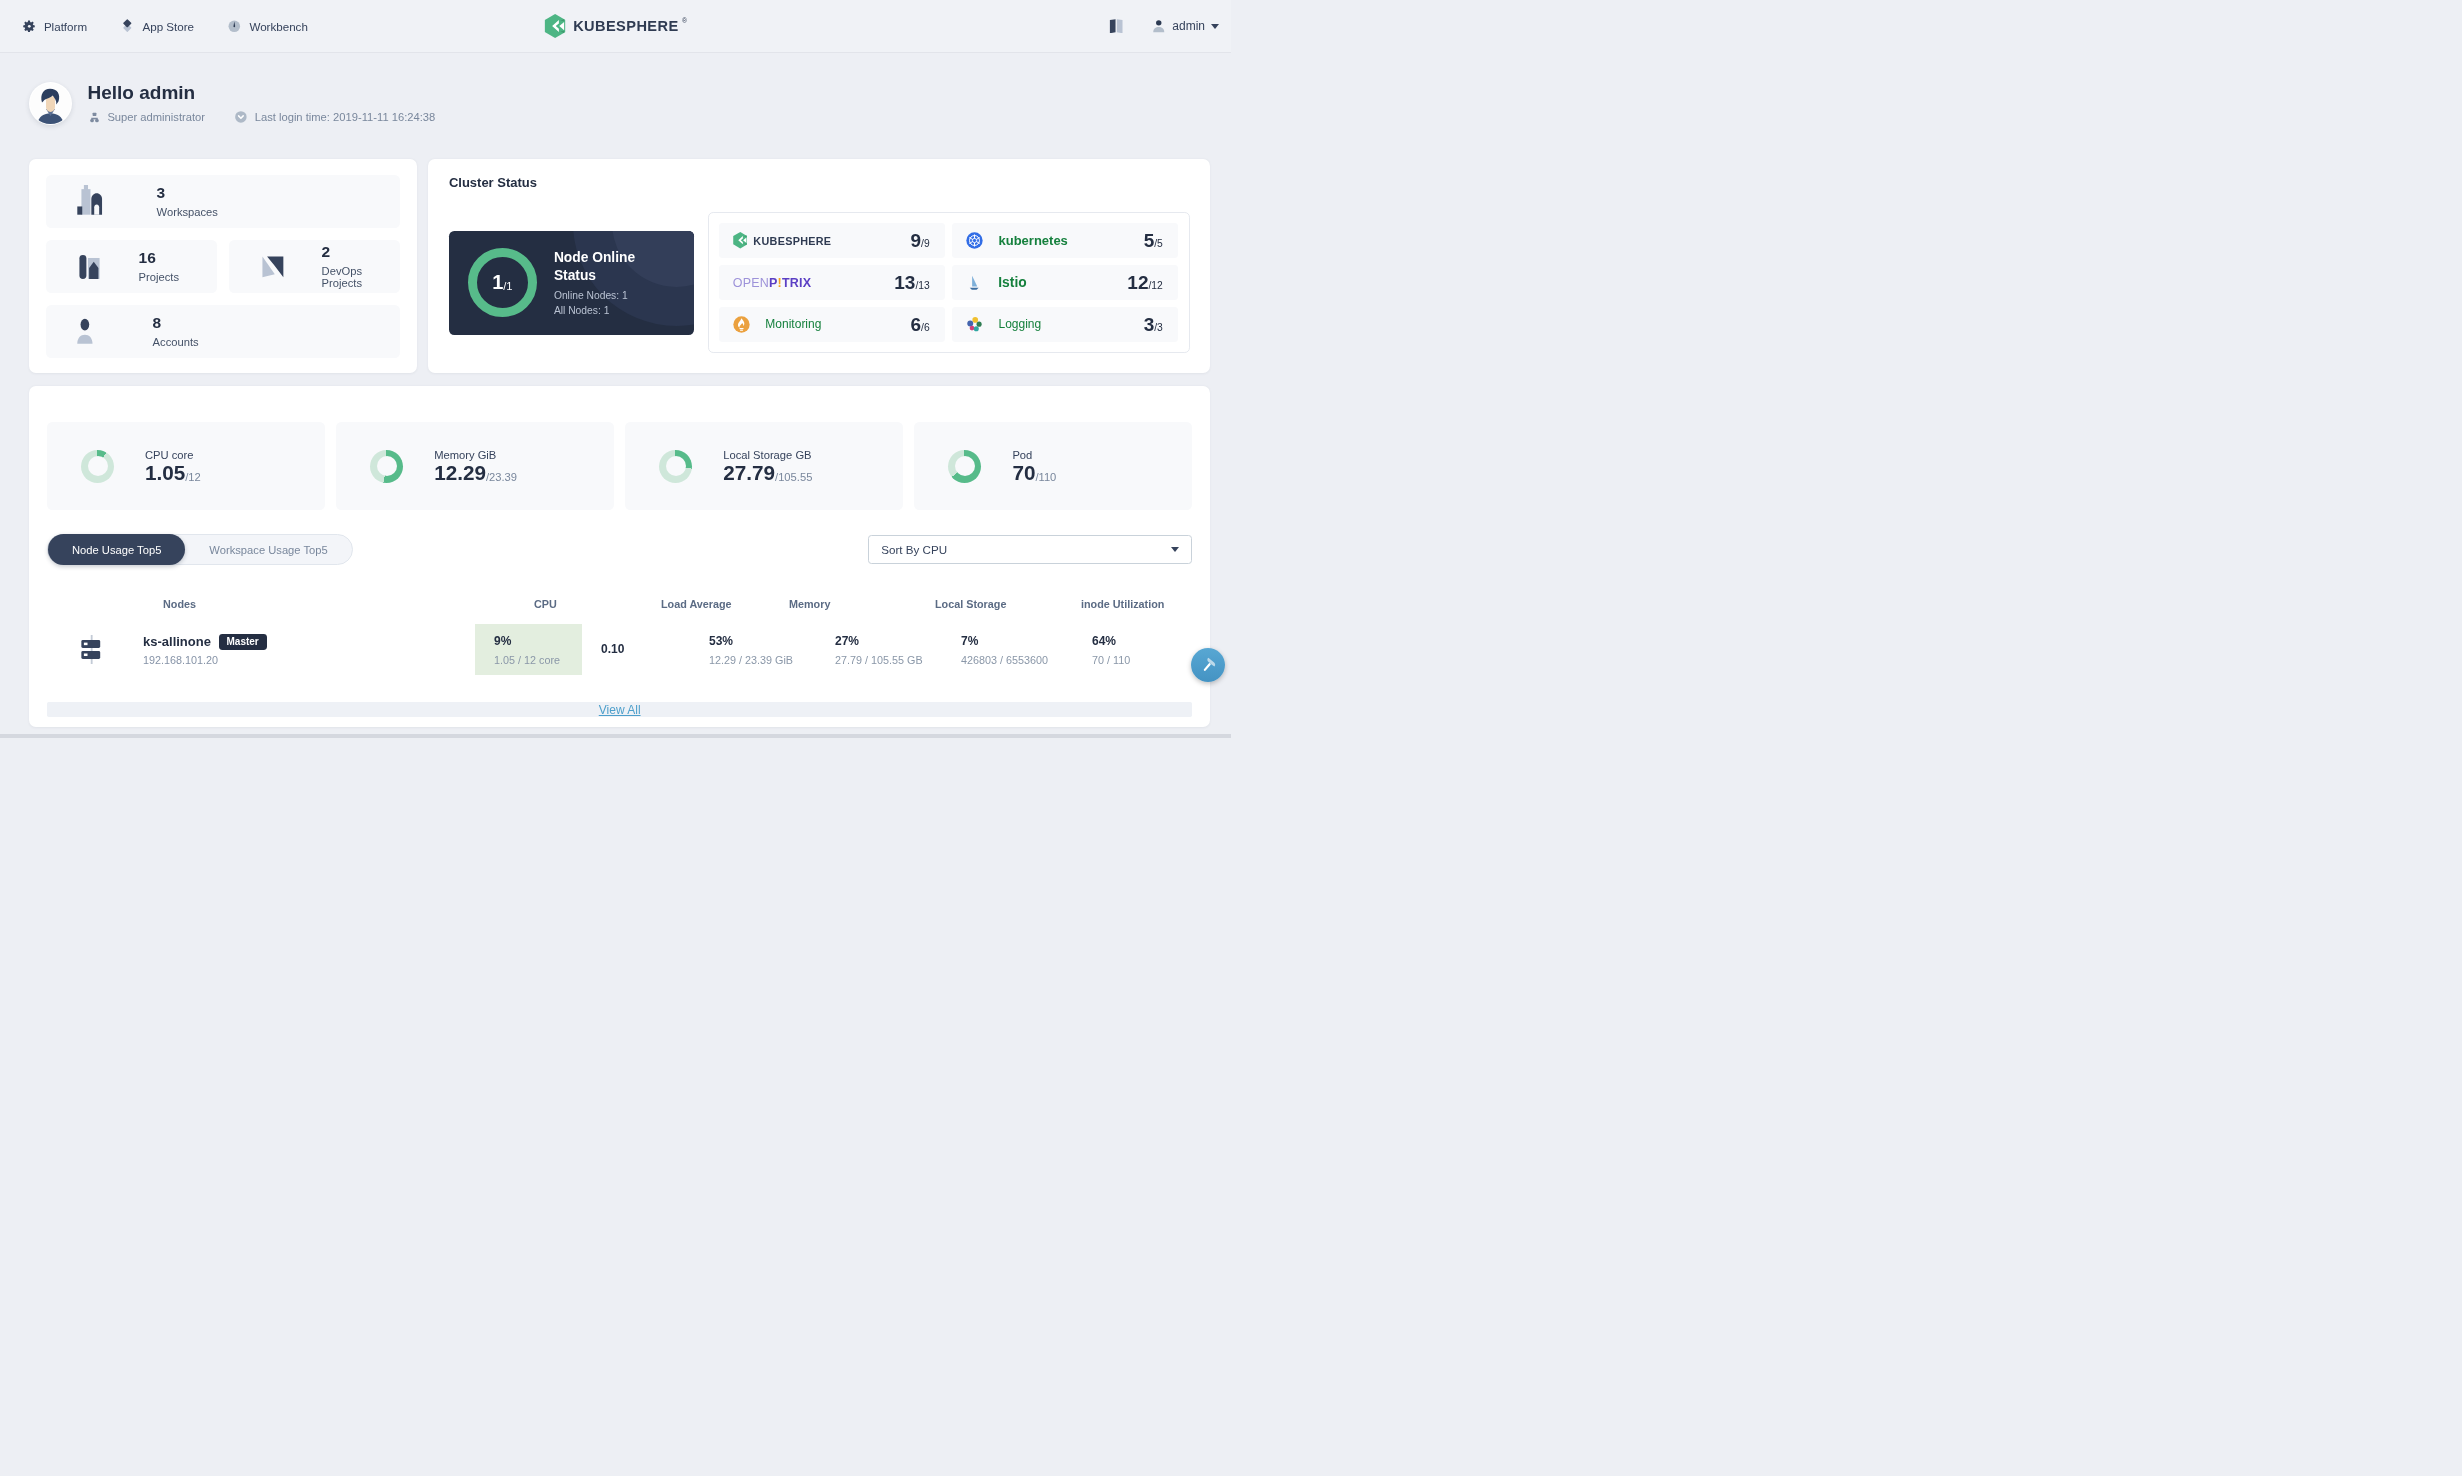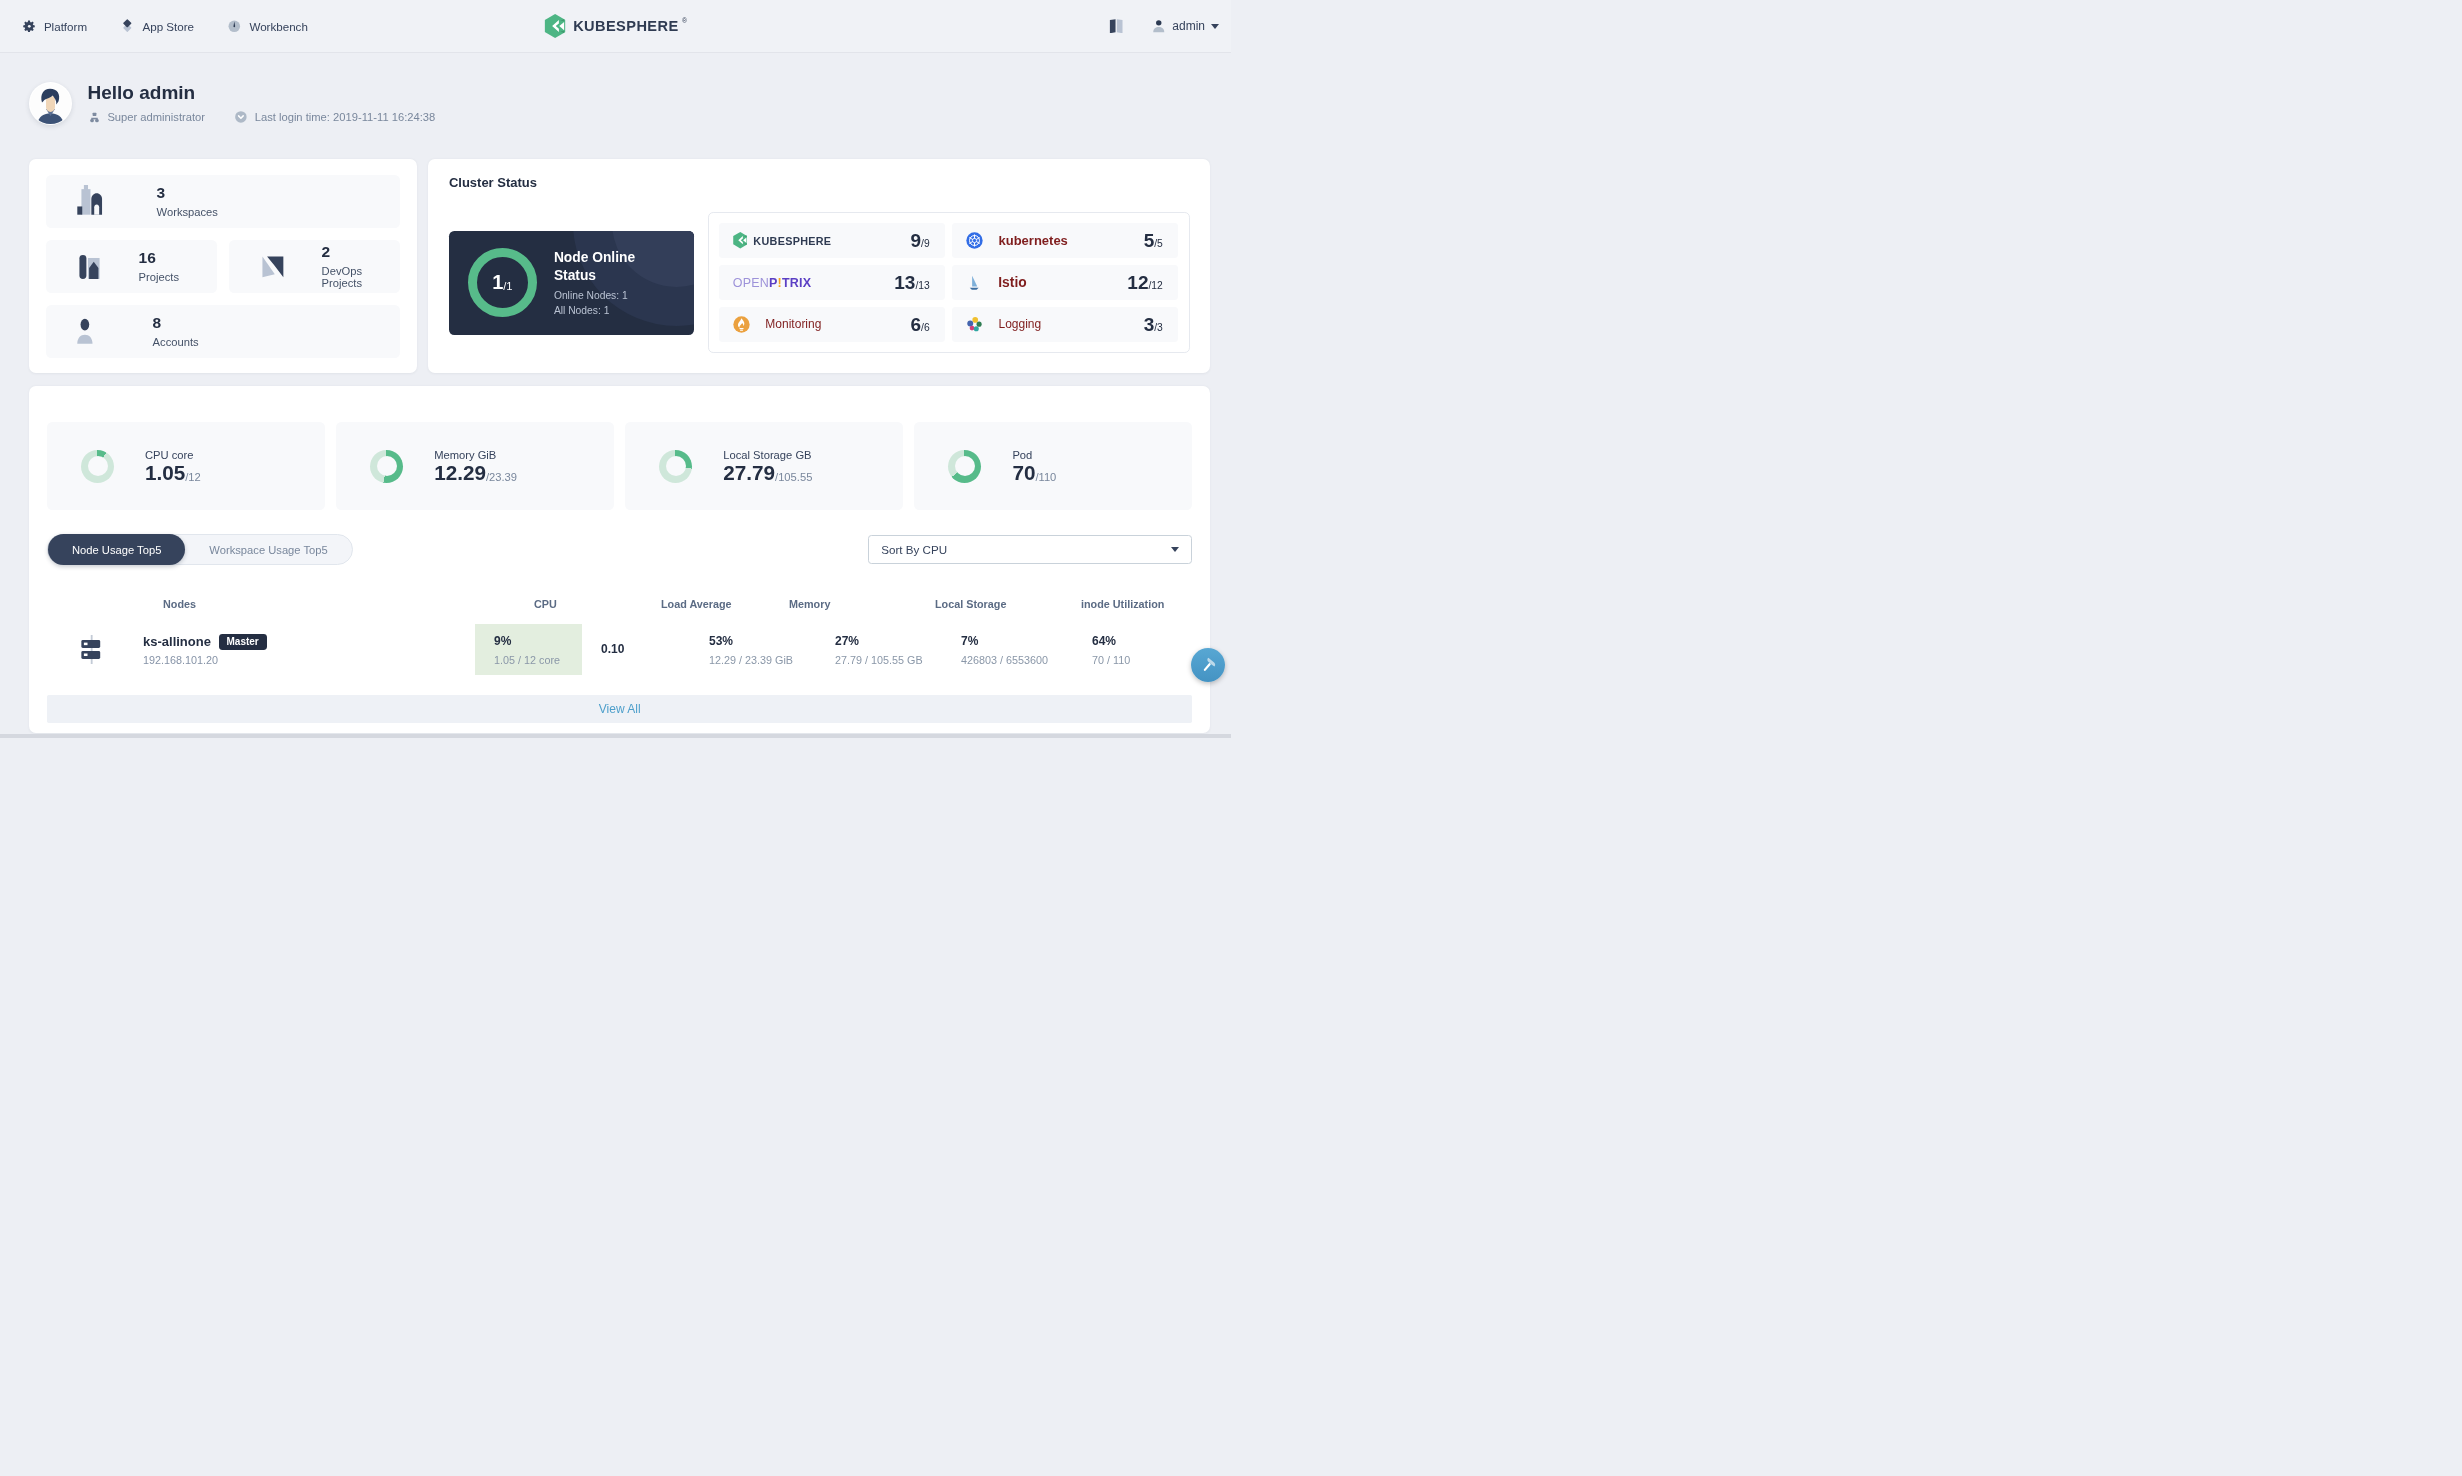--- a/index.html
+++ b/index.html
@@ -79,21 +79,21 @@
   .node-line:last-child { margin-top:3.4px; }
 
   .services {
     flex:1; margin-left:13.8px; border:0.9px solid #e6e9ef; border-radius:5.2px;
     background:#fff; padding:10.3px; display:grid; grid-template-columns:1fr 1fr; gap:6.9px;
   }
   .svc {
     background:#f8f9fb; border-radius:3.4px; height:35px;
     display:flex; align-items:center; padding:0 15.5px 0 13.8px;
   }
-  .svc .sname { margin-left:8.6px; font-size:12px; color:#7f1d1d;padding-left:7px; }
+  .svc .sname { margin-left:8.6px; font-size:12px; color:#15803d;padding-left:7px; }
   .svc .sname.b { font-weight:700; font-size:13px; }
   .svc .sname.istio { font-weight:700; font-size:13.8px; margin-left:9px; }
   .svc .ks-word { margin-left:6px; font-size:10.8px; font-weight:700; letter-spacing:0.3px; color:#2f3b52; }
   .op-word { font-size:12.5px; font-weight:700; letter-spacing:0.2px; }
   .op1 { color:#9d92d9; font-weight:400; }
   .op2 { color:#5b3fc4; }
   .op3 { color:#f5a623; }
   .op4 { color:#5b3fc4; }
   .sval-wrap { margin-left:auto; display:flex; align-items:flex-end; }
   .sval { font-size:19px; font-weight:700; color:#242e42; line-height:1; }
@@ -133,22 +133,22 @@
   .cell { padding-top:9.5px; }
   .nname { display:flex; align-items:center; gap:7.8px; }
   .nname .nm { font-size:13px; font-weight:700; color:#242e42; }
   .badge { background:#242e42; color:#fff; font-size:10px; font-weight:700; padding:2.6px 7.8px; border-radius:3.4px; }
   .nip { font-size:10.8px; color:#8693a7; margin-top:4.3px; }
   .pct { font-size:12px; font-weight:700; color:#242e42; }
   .det { font-size:10.8px; color:#8a97a8; margin-top:6.9px; }
   .cpu-cell { background:#e3eedf; height:51px; }
   .load-cell { padding-top:18px; }
 
-  .view-all { margin-top:20px; height:28px; background:#eef1f6; display:flex; align-items:center; justify-content:center;
-    font-size:12px; color:#4d9fcb; cursor:pointer; border-radius:1.7px; }
+  .view-all { margin-top:27px; height:15px; background:#eef1f6; display:flex; align-items:center; justify-content:center;
+    font-size:12px; color:#4d9fcb; cursor:pointer; border-radius:1.7px;text-decoration:underline; }
 
   
   .fab { position:absolute; left:1191px; top:648px; width:34px; height:34px; border:none; border-radius:50%;
     background:linear-gradient(#58a7d3,#4493c3); box-shadow:0 1.7px 5.2px rgba(0,0,0,.25);
     display:flex; align-items:center; justify-content:center; cursor:pointer; }
   .bottom-strip { position:absolute; left:0; bottom:0; width:100%; height:4.3px; background:#d5d8df; }
 </style>
 </head>
 <body>
 

